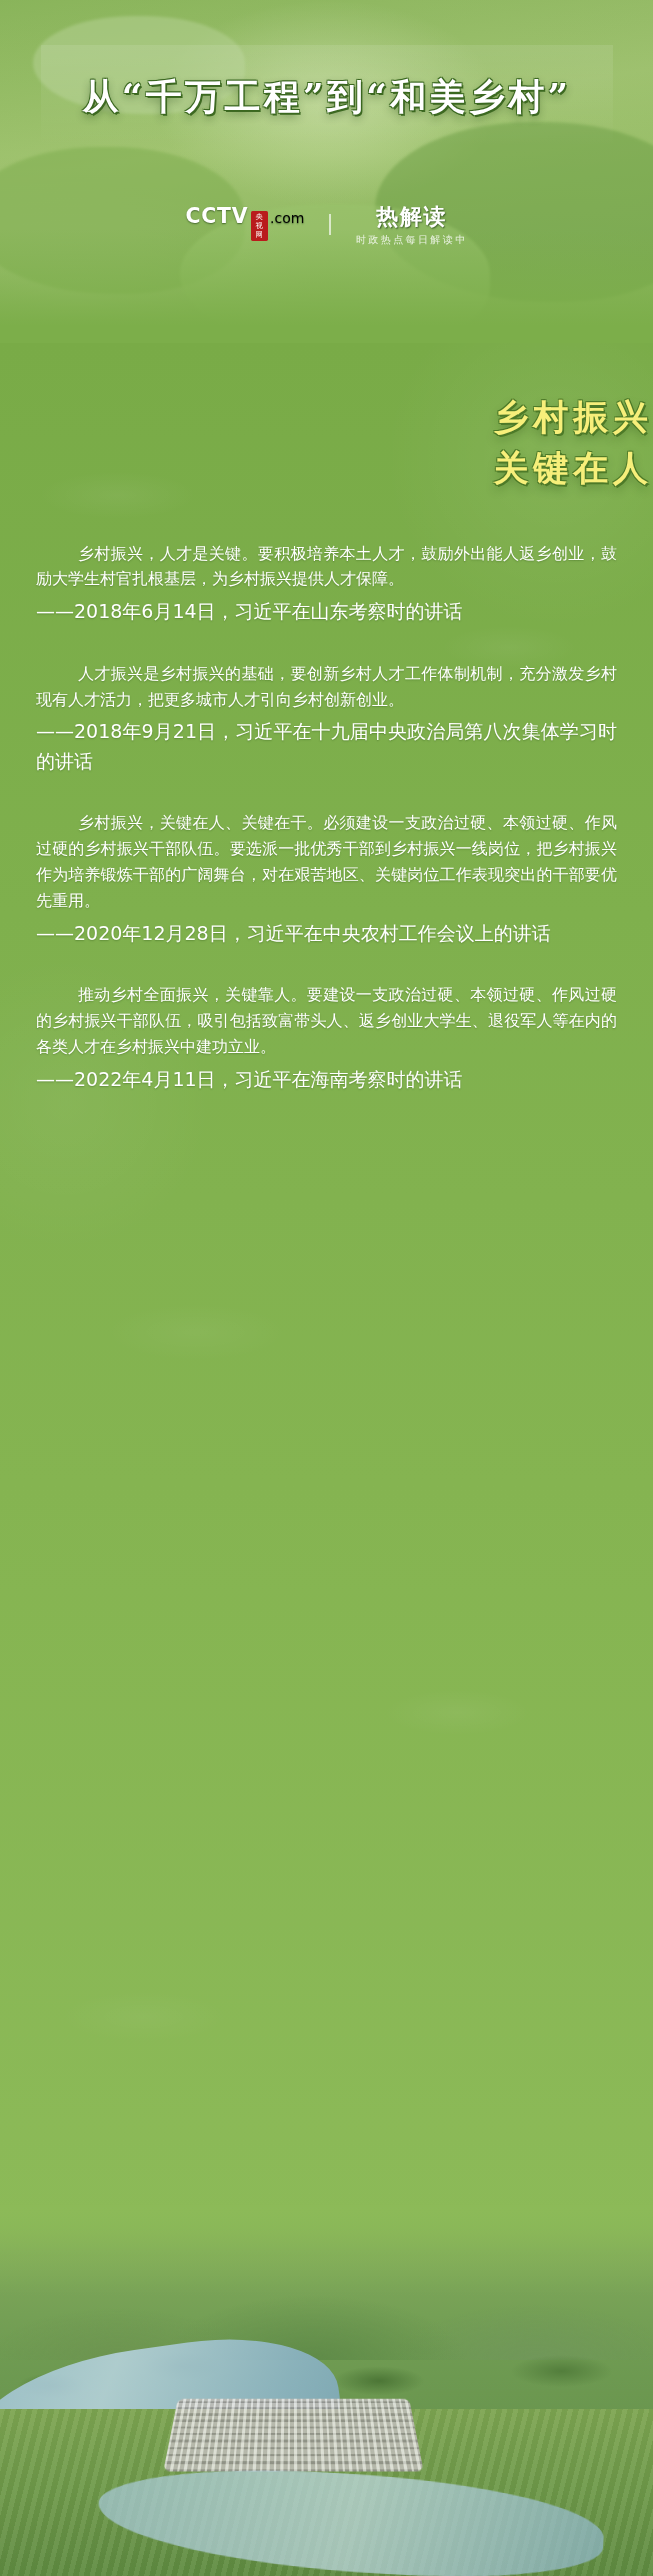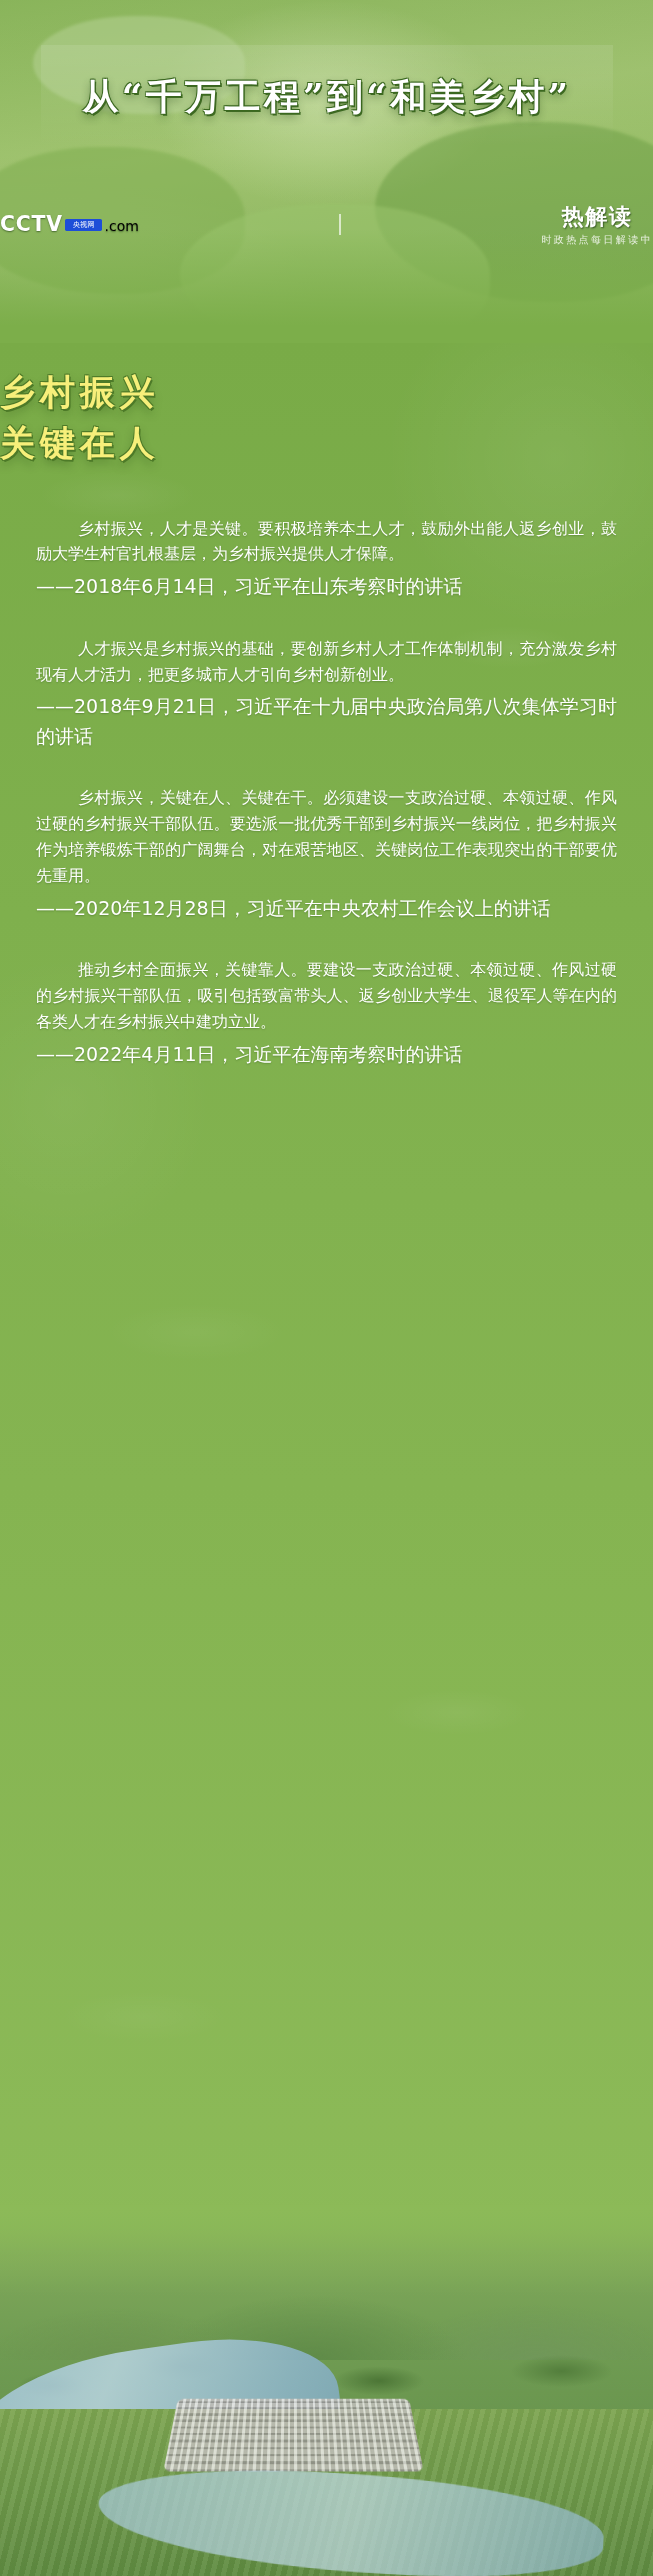--- a/index.html
+++ b/index.html
@@ -68,37 +68,37 @@
     line-height: 1.25;
     white-space: nowrap;
   }
   .title-line.second { margin-top: 1.6px; }
 
   
   .logo-row {
     position: absolute;
     left: 0; top: 202px;
     width: 653px;
-    display: flex; align-items: center; justify-content: space-between;
-    gap: 18px;
+    display: flex; align-items: center; justify-content: center;
+    gap: 25px;
   }
   .cctv-logo {
     display: flex; align-items: baseline; gap: 2.4px;
   }
   .cctv-text {
     font-family: "DejaVu Sans", "Liberation Sans", sans-serif;
     font-weight: 700; font-size: 20.4px; letter-spacing: 0.8px;
     color: #ffffff; text-shadow: 0 0.8px 1.6px rgba(30,60,20,.6);
   }
   .cctv-badge {
     display: inline-block;
-    background: #1d4ed8; color: #fff;
+    background: #b91c1c; color: #fff;
     font-size: 7.3px; line-height: 9px;
     padding: 1.6px 2.4px; border-radius: 1.6px;
-    text-align: center; width: 37px;
+    text-align: center; width: 17px;
     transform: translateY(-4.1px);
   }
   .cctv-com {
     font-size: 14px; font-weight: 400; color: #000000;
     text-shadow: 0 0.8px 1.6px rgba(30,60,20,.6);
   }
   .divider-dot { width: 1.6px; height: 21px; background: rgba(255,255,255,.65); }
   .hotread {
     display: flex; flex-direction: column; align-items: center;
   }
@@ -130,22 +130,22 @@
       radial-gradient(ellipse 114px 34px at 18% 8%, rgba(255,255,255,.055), rgba(255,255,255,0) 70%),
       radial-gradient(ellipse 98px 31px at 78% 16%, rgba(255,255,255,.05), rgba(255,255,255,0) 70%),
       radial-gradient(ellipse 131px 41px at 30% 52%, rgba(255,255,255,.045), rgba(255,255,255,0) 70%),
       radial-gradient(ellipse 106px 33px at 70% 72%, rgba(255,255,255,.05), rgba(255,255,255,0) 70%),
       radial-gradient(ellipse 122px 37px at 22% 88%, rgba(255,255,255,.04), rgba(255,255,255,0) 70%);
     pointer-events: none;
   }
 
   .headline {
     position: relative;
-    margin-top: 24px;
-    text-align: left;
+    margin-top: 49px;
+    text-align: right;
   }
   .headline-line {
     font-family: "DejaVu Serif", "Liberation Serif", serif;
     font-weight: 700;
     font-size: 35px;
     letter-spacing: 4.9px;
     color: #f7ef7a;
     text-shadow:
       1.6px 1.6px 0 #4d7a28,
       -0.8px -0.8px 0 #4d7a28,

